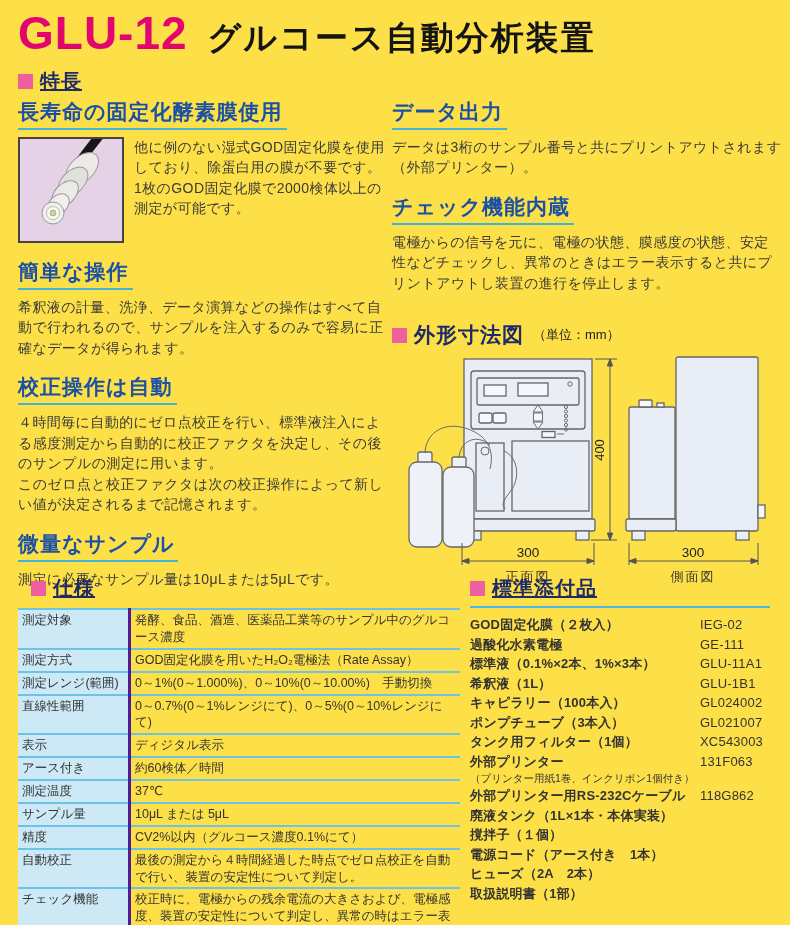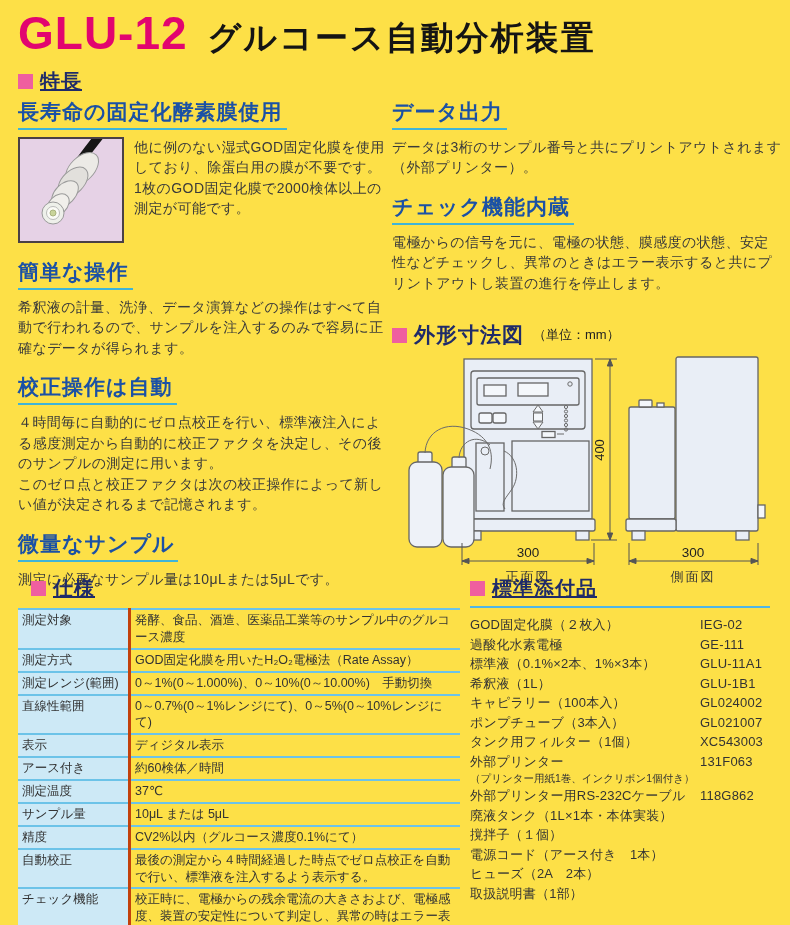--- a/index.html
+++ b/index.html
@@ -36,28 +36,28 @@
   .dims-title { font-size:21px; font-weight:bold; color:#1f2b69; letter-spacing:1px; }
   .dims-unit  { font-size:13px; color:#222; margin-left:2px; }
   .diagram { margin-top:6px; }
   .diagram svg text { font-family:"Liberation Sans","DejaVu Sans",sans-serif; }
 
   
   #spec-sec { position:absolute; left:18px; top:575px; width:442px; }
   #spec-sec .sec-head { margin-bottom:6px;margin-left:13px; }
   table.spec { border-collapse:collapse; width:100%; font-size:12.5px; border-top:2px solid #6cc3e8; }
   table.spec td { border-bottom:2px solid #6cc3e8; padding:2px 6px 2px 4px; line-height:1.35; vertical-align:top; color:#333; }
-  td.lbl { background:#cde9f6; width:100px; border-right:3px solid #c2410c; white-space:nowrap; }
+  td.lbl { background:#cde9f6; width:100px; border-right:3px solid #4c1d95; white-space:nowrap; }
 
   
   #acc-sec { position:absolute; left:470px; top:575px; width:300px; }
   #acc-sec .sec-head { margin-bottom:4px; }
   .acc-rule { height:2px; background:#4fb6e6; margin:2px 0 7px 0; }
   .acc-row { display:flex; font-size:13px; line-height:19.5px; letter-spacing:0.2px; color:#333; }
-  .acc-name { flex:1; }
+  .acc-name { flex:1;font-weight:bold; }
   .acc-code { width:70px; flex:0 0 auto; }
   .acc-note { font-size:10.5px; line-height:15px; color:#333; }
 </style>
 </head>
 <body>
 
 <div class="page">
 
   <header class="brand-header">
     <span class="model">GLU-12</span>
@@ -247,21 +247,21 @@
         <tr>
             <td class="lbl">サンプル量</td>
             <td class="val">10μL または 5μL</td>
           </tr>
         <tr>
             <td class="lbl">精度</td>
             <td class="val">CV2%以内（グルコース濃度0.1%にて）</td>
           </tr>
         <tr>
             <td class="lbl">自動校正</td>
-            <td class="val">最後の測定から４時間経過した時点でゼロ点校正を自動で行い、標準液を注入するよう表示する。</td>
+            <td class="val">最後の測定から４時間経過した時点でゼロ点校正を自動で行い、装置の安定性について判定し。</td>
           </tr>
         <tr>
             <td class="lbl">チェック機能</td>
             <td class="val">校正時に、電極からの残余電流の大きさおよび、電極感度、装置の安定性について判定し、異常の時はエラー表示する。</td>
           </tr>
 
       </tbody>
     </table>
   </section>
 

